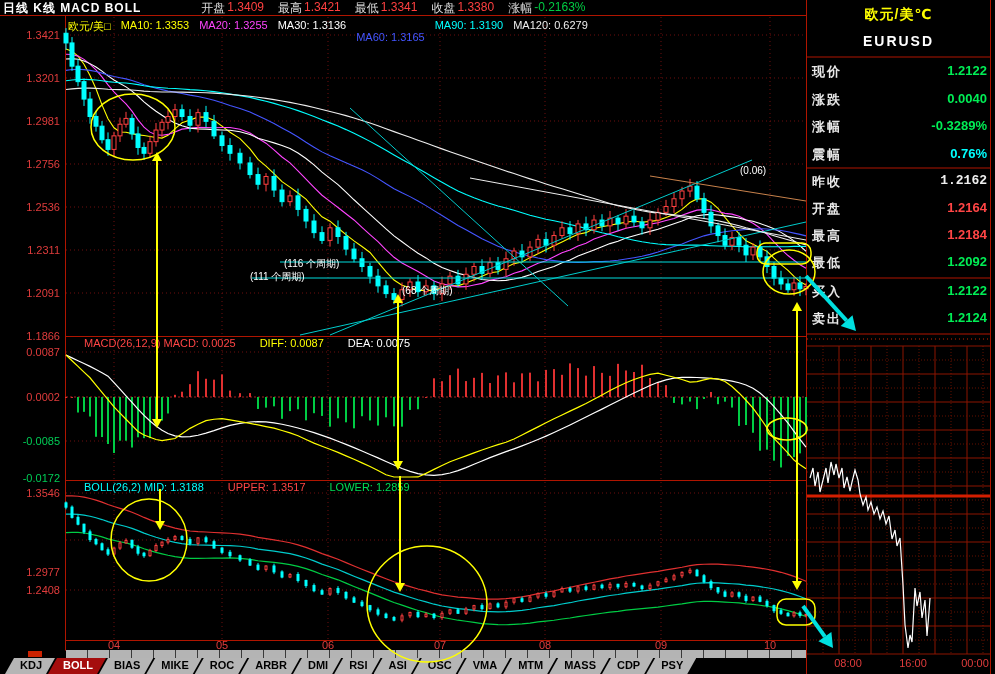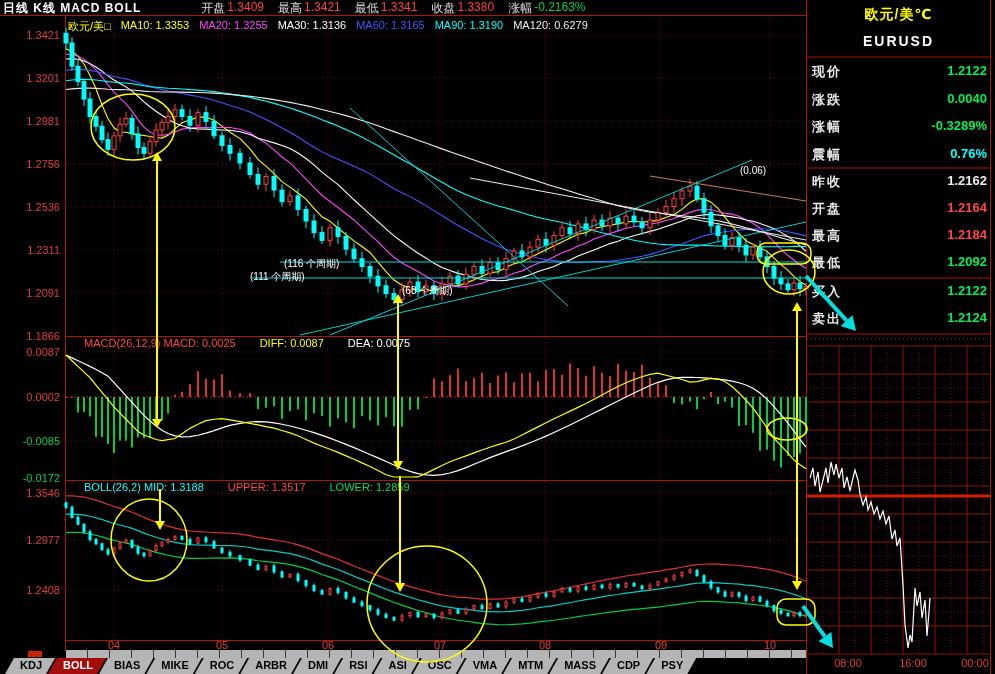--- a/index.html
+++ b/index.html
@@ -658,21 +658,21 @@
         <span class="lb">涨幅</span>
         <span class="vl" style="color: rgb(0, 204, 68);">-0.2163%</span>
       </span>
   </div>
 
   <div class="legend">
     <span class="sym">欧元/美□</span>
   <span class="ma" style="color: rgb(255, 255, 0);">MA10: 1.3353</span>
       <span class="ma" style="color: rgb(255, 68, 255);">MA20: 1.3255</span>
       <span class="ma" style="color: rgb(255, 255, 255);">MA30: 1.3136</span>
-      <span class="ma" style="color: rgb(68, 85, 255);">MA60: 1.3165</span>
+      <span class="ma" style="color: rgb(68, 85, 255); margin-top: 12px;">MA60: 1.3165</span>
       <span class="ma" style="color: rgb(0, 255, 255);">MA90: 1.3190</span>
       <span class="ma" style="color: rgb(238, 238, 238);">MA120: 0.6279</span>
     </div>
 
   <div id="mhdr" class="hdr" style="left:68px;top:337px;"><span style="color: rgb(255, 69, 69);">MACD(26,12,9) MACD: 0.0025</span><span style="color: rgb(255, 255, 0);">DIFF: 0.0087</span><span style="color: rgb(255, 255, 255);">DEA: 0.0075</span></div>
   <div id="bhdr" class="hdr" style="left:68px;top:481px;"><span style="color: rgb(0, 255, 255);">BOLL(26,2) MID: 1.3188</span><span style="color: rgb(255, 69, 69);">UPPER: 1.3517</span><span style="color: rgb(0, 221, 85);">LOWER: 1.2859</span></div>
 
   <div id="axes">
       <div class="axlab" style="top: 29px; color: rgb(224, 60, 60);">1.3421</div>
       <div class="axlab" style="top: 72px; color: rgb(224, 60, 60);">1.3201</div>
@@ -680,21 +680,21 @@
       <div class="axlab" style="top: 158px; color: rgb(224, 60, 60);">1.2756</div>
       <div class="axlab" style="top: 201px; color: rgb(224, 60, 60);">1.2536</div>
       <div class="axlab" style="top: 244px; color: rgb(224, 60, 60);">1.2311</div>
       <div class="axlab" style="top: 287px; color: rgb(224, 60, 60);">1.2091</div>
       <div class="axlab" style="top: 330px; color: rgb(224, 60, 60);">1.1866</div>
       <div class="axlab" style="top: 346px; color: rgb(224, 60, 60);">0.0087</div>
       <div class="axlab" style="top: 391px; color: rgb(224, 60, 60);">0.0002</div>
       <div class="axlab" style="top: 435px; color: rgb(0, 204, 85);">-0.0085</div>
       <div class="axlab" style="top: 472px; color: rgb(0, 204, 85);">-0.0172</div>
       <div class="axlab" style="top: 487px; color: rgb(224, 60, 60);">1.3546</div>
-      <div class="axlab" style="top: 534px; color: rgb(224, 60, 60);">1.2977</div>
+      <div class="axlab" style="top: 566px; color: rgb(224, 60, 60);">1.2977</div>
       <div class="axlab" style="top: 584px; color: rgb(224, 60, 60);">1.2408</div>
       <div class="mon" style="left: 114px;">04</div>
       <div class="mon" style="left: 222px;">05</div>
       <div class="mon" style="left: 328px;">06</div>
       <div class="mon" style="left: 440px;">07</div>
       <div class="mon" style="left: 545px;">08</div>
       <div class="mon" style="left: 661px;">09</div>
       <div class="mon" style="left: 770px;">10</div>
     </div>
   <div id="anns">
@@ -710,21 +710,21 @@
     <div id="qrows">
         <div class="qlab" style="top: 63px;">现价</div>
         <div class="qval" style="top: 63px; color: rgb(0, 238, 85);">1.2122</div>
         <div class="qlab" style="top: 91px;">涨跌</div>
         <div class="qval" style="top: 91px; color: rgb(0, 238, 85);">0.0040</div>
         <div class="qlab" style="top: 118px;">涨幅</div>
         <div class="qval" style="top: 118px; color: rgb(0, 238, 85);">-0.3289%</div>
         <div class="qlab" style="top: 146px;">震幅</div>
         <div class="qval" style="top: 146px; color: rgb(0, 255, 255);">0.76%</div>
         <div class="qlab" style="top: 173px;">昨收</div>
-        <div class="qval" style="top: 173px; color: rgb(238, 238, 238);">1.2162</div>
+        <div class="qval" style="top: 173px; color: rgb(238, 238, 238); font-family: Liberation Mono, monospace;">1.2162</div>
         <div class="qlab" style="top: 200px;">开盘</div>
         <div class="qval" style="top: 200px; color: rgb(255, 69, 69);">1.2164</div>
         <div class="qlab" style="top: 227px;">最高</div>
         <div class="qval" style="top: 227px; color: rgb(255, 69, 69);">1.2184</div>
         <div class="qlab" style="top: 254px;">最低</div>
         <div class="qval" style="top: 254px; color: rgb(0, 238, 85);">1.2092</div>
         <div class="qlab" style="top: 283px;">买入</div>
         <div class="qval" style="top: 283px; color: rgb(0, 238, 85);">1.2122</div>
         <div class="qlab" style="top: 310px;">卖出</div>
         <div class="qval" style="top: 310px; color: rgb(0, 238, 85);">1.2124</div>

